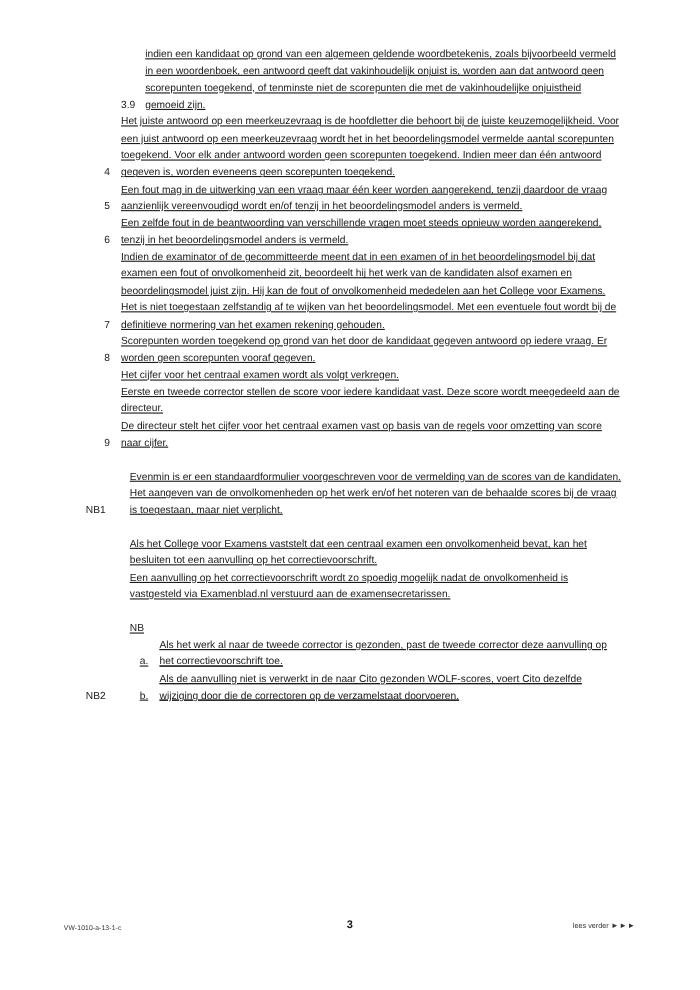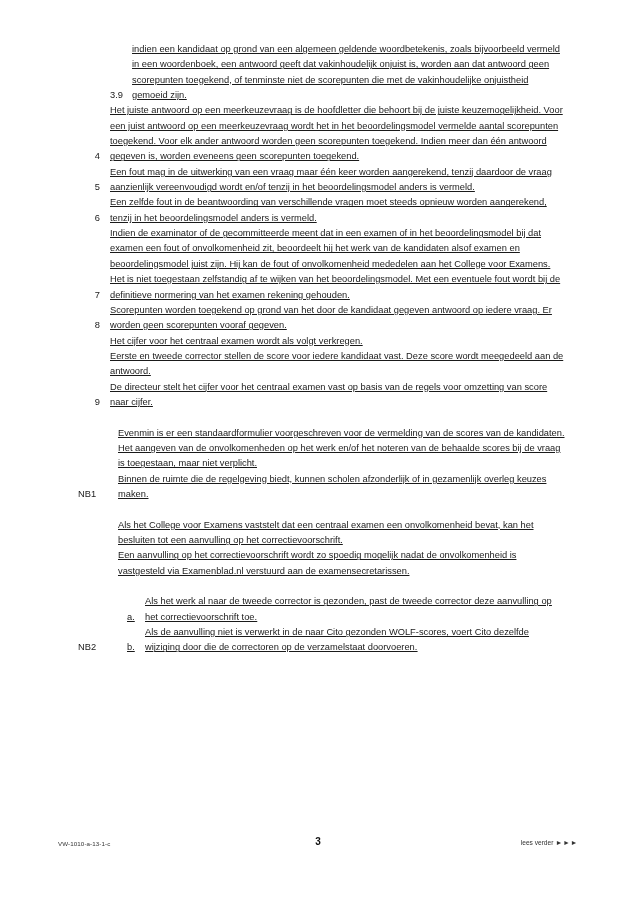--- a/index.html
+++ b/index.html
@@ -165,47 +165,47 @@
 
     <div class="clause num">
       <span class="marker">8</span>
       <span class="body">Scorepunten worden toegekend op grond van het door de kandidaat gegeven antwoord op iedere vraag. Er worden geen scorepunten vooraf gegeven.</span>
     </div>
 
     <div class="clause num">
       <span class="marker">9</span>
       <span class="body">
         <div>Het cijfer voor het centraal examen wordt als volgt verkregen.</div>
-        <div>Eerste en tweede corrector stellen de score voor iedere kandidaat vast. Deze score wordt meegedeeld aan de antwoord.</div>
+        <div>Eerste en tweede corrector stellen de score voor iedere kandidaat vast. Deze score wordt meegedeeld aan de directeur.</div>
         <div>De directeur stelt het cijfer voor het centraal examen vast op basis van de regels voor omzetting van score naar cijfer.</div>
       </span>
     </div>
 
     <div class="gap"></div>
 
     <div class="clause nb">
       <span class="marker">NB1</span>
       <span class="body">
         <div>Evenmin is er een standaardformulier voorgeschreven voor de vermelding van de scores van de kandidaten.</div>
         <div>Het aangeven van de onvolkomenheden op het werk en/of het noteren van de behaalde scores bij de vraag is toegestaan, maar niet verplicht.</div>
-        <div>Binnen de ruimte die de regelgeving biedt, kunnen scholen afzonderlijk of in gezamenlijk overleg keuzes maken.</div>
       </span>
     </div>
 
     <div class="gap"></div>
 
     <div class="clause nb">
       <span class="marker">NB2</span>
       <span class="body">
         <div>Als het College voor Examens vaststelt dat een centraal examen een onvolkomenheid bevat, kan het besluiten tot een aanvulling op het correctievoorschrift.</div>
         <div>Een aanvulling op het correctievoorschrift wordt zo spoedig mogelijk nadat de onvolkomenheid is vastgesteld via Examenblad.nl verstuurd aan de examensecretarissen.</div>
 
         <div class="gap"></div>
 
         <div class="nb-inner">
+          <div>NB</div>
 
           <div class="clause letter">
             <span class="marker">a.</span>
             <span class="body">Als het werk al naar de tweede corrector is gezonden, past de tweede corrector deze aanvulling op het correctievoorschrift toe.</span>
           </div>
 
           <div class="clause letter">
             <span class="marker">b.</span>
             <span class="body">Als de aanvulling niet is verwerkt in de naar Cito gezonden WOLF-scores, voert Cito dezelfde wijziging door die de correctoren op de verzamelstaat doorvoeren.</span>
           </div>

